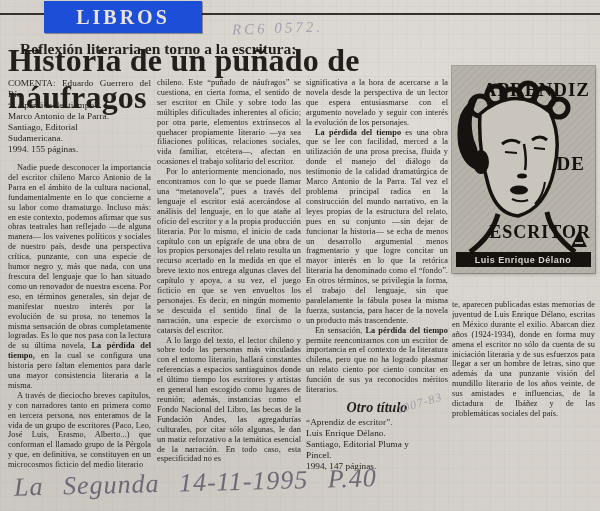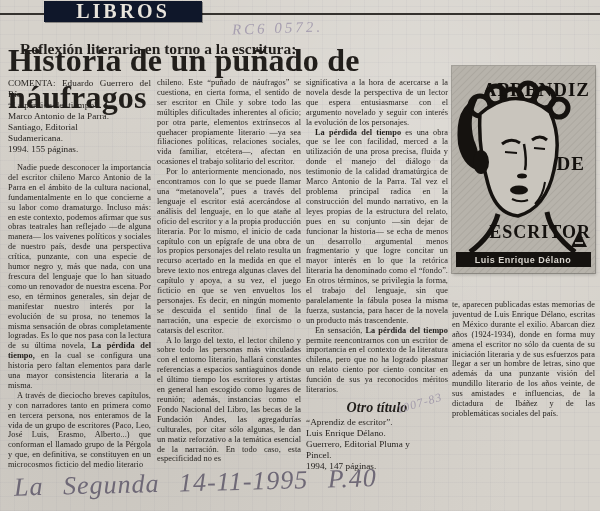--- a/index.html
+++ b/index.html
@@ -9,21 +9,21 @@
     background-color:#d6d2cb;
     background-image:
       repeating-linear-gradient(0deg, rgba(110,112,140,.055) 0 1px, transparent 1px 14px),
       repeating-linear-gradient(90deg, rgba(110,112,140,.05) 0 1px, transparent 1px 14px),
       radial-gradient(ellipse at 70% 20%, rgba(255,255,255,.20), transparent 55%),
       radial-gradient(ellipse at 15% 85%, rgba(90,85,80,.10), transparent 60%);
     color:#211e1b;
   }
   .rule{position:absolute;left:0;top:13px;width:600px;height:2px;background:#35322e;}
   .banner{
-    position:absolute;left:44px;top:1px;width:158px;height:21px;background:#0f172a;
+    position:absolute;left:44px;top:1px;width:158px;height:32px;background:#1d4ed8;
     color:#e8e4dc;display:flex;align-items:center;justify-content:center;
     font-weight:bold;font-size:20px;letter-spacing:3px;box-shadow:1px 1px 0 rgba(0,0,0,.35);
   }
   .kicker{position:absolute;left:8px;top:28px;width:470px;margin:12px;font-size:15.5px;font-weight:bold;}
   .headline{position:absolute;left:8px;top:42px;width:480px;margin:0;font-size:32px;font-weight:bold;letter-spacing:.2px;}
   .col{position:absolute;top:78px;height:398px;overflow:hidden;
        font-size:8.3px;line-height:9.9px;text-align:justify;letter-spacing:.05px;}
   #col1{left:8px;width:143px;}
   #col2{left:157px;width:144px;}
   #col3{left:306px;width:142px;}
@@ -69,21 +69,21 @@
       <p class="ind"><span>Por lo anteriormente mencionado, nos encontramos con lo que se puede llamar una “metanovela”, pues a través del lenguaje el escritor está acercándose al análisis del lenguaje, en lo que atañe al oficio del escritor y a la propia producción literaria. Por lo mismo, el inicio de cada capítulo con un epígrafe de una obra de los propios personajes del relato resulta un recurso acertado en la medida en que el breve texto nos entrega algunas claves del capítulo y apoya, a su vez, el juego ficticio en que se ven envueltos los personajes. Es decir, en ningún momento se descuida el sentido final de la narración, una especie de exorcismo o catarsis del escritor.</span></p>
       <p class="ind"><span>A lo largo del texto, el lector chileno y sobre todo las personas más vinculadas con el entorno literario, hallará constantes referencias a espacios santiaguinos donde el último tiempo los escritores y artistas en general han escogido como lugares de reunión; además, instancias como el Fondo Nacional del Libro, las becas de la Fundación Andes, las agregadurías culturales, por citar sólo algunas, le dan un matiz reforzativo a la temática esencial de la narración. En todo caso, esta especificidad no es</span></p>
     </div>
   <div class="col" id="col3">
       <p><span>significativa a la hora de acercarse a la novela desde la perspectiva de un lector que espera entusiasmarse con el argumento novelado y seguir con interés la evolución de los personajes.</span></p>
       <p class="ind"><span class="b">La pérdida del tiempo</span><span> es una obra que se lee con facilidad, merced a la utilización de una prosa precisa, fluida y donde el manejo del diálogo da testimonio de la calidad dramatúrgica de Marco Antonio de la Parra. Tal vez el problema principal radica en la construcción del mundo narrativo, en la leyes propias de la estructura del relato, pues en su conjunto —sin dejar de funcionar la historia— se echa de menos un desarrollo argumental menos fragmentario y que logre concitar un mayor interés en lo que la retórica literaria ha denominado como el “fondo”. En otros términos, se privilegia la forma, el trabajo del lenguaje, sin que paralelamente la fábula posea la misma fuerza, sustancia, para hacer de la novela un producto más trascendente.</span></p>
       <p class="ind"><span>En sensación, </span><span class="b">La pérdida del tiempo</span><span> permite reencontrarnos con un escritor de importancia en el contexto de la literatura chilena, pero que no ha logrado plasmar un relato ciento por ciento concitar en función de sus ya reconocidos méritos literarios.</span></p>
       <div class="otro">Otro título</div>
       <div class="credit">“Aprendiz de escritor”.</div>
       <div class="credit">Luis Enrique Délano.</div>
-      <div class="credit">Guerrero, Editorial Pluma y</div>
+      <div class="credit">Santiago, Editorial Pluma y</div>
       <div class="credit">Pincel.</div>
       <div class="credit">1994, 147 páginas.</div>
       <div class="credits-gap"></div>
     </div>
   <div class="col" id="col4">
       <p><span>te, aparecen publicadas estas memorias de juventud de Luis Enrique Délano, escritas en México durante el exilio. Abarcan diez años (1924-1934), donde en forma muy amena el escritor no sólo da cuenta de su iniciación literaria y de sus esfuerzos para llegar a ser un hombre de letras, sino que además da una punzante visión del mundillo literario de los años veinte, de sus amistades e influencias, de la dictadura de Ibáñez y de las problemáticas sociales del país.</span></p>
     </div>
 
   <div class="cover">
     <svg width="143" height="207" viewBox="0 0 143 207">

